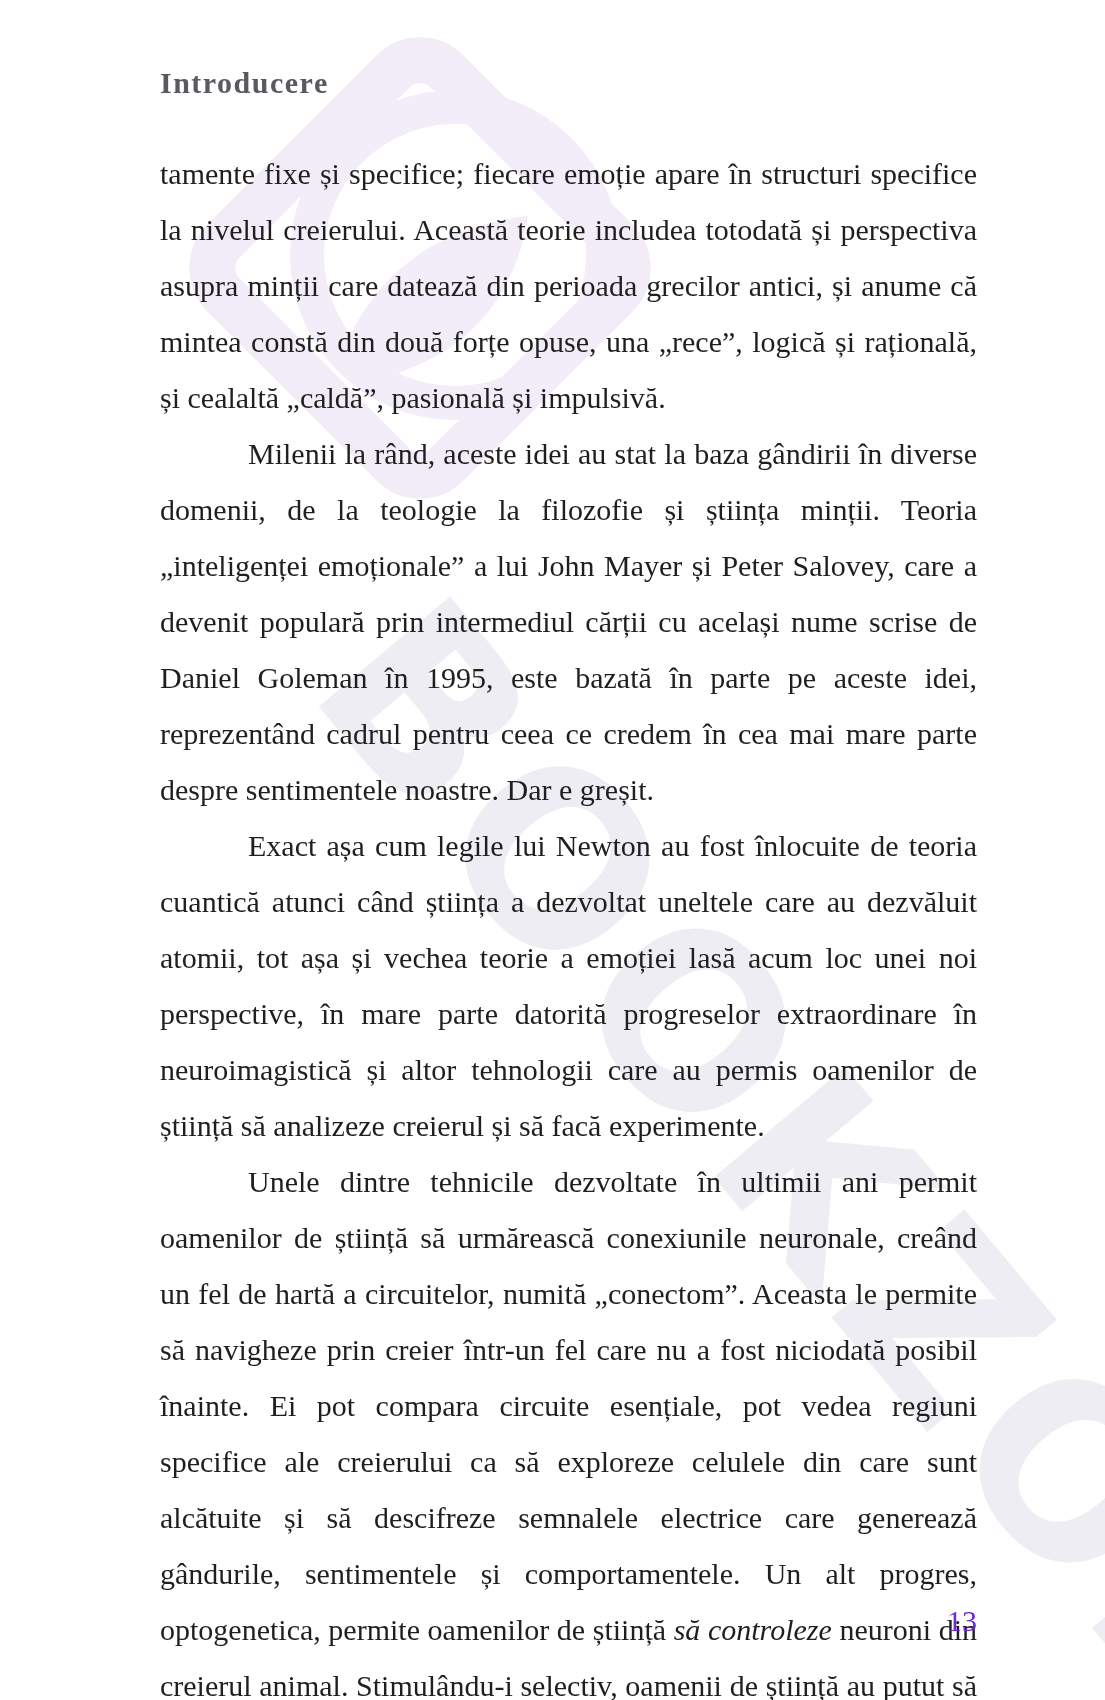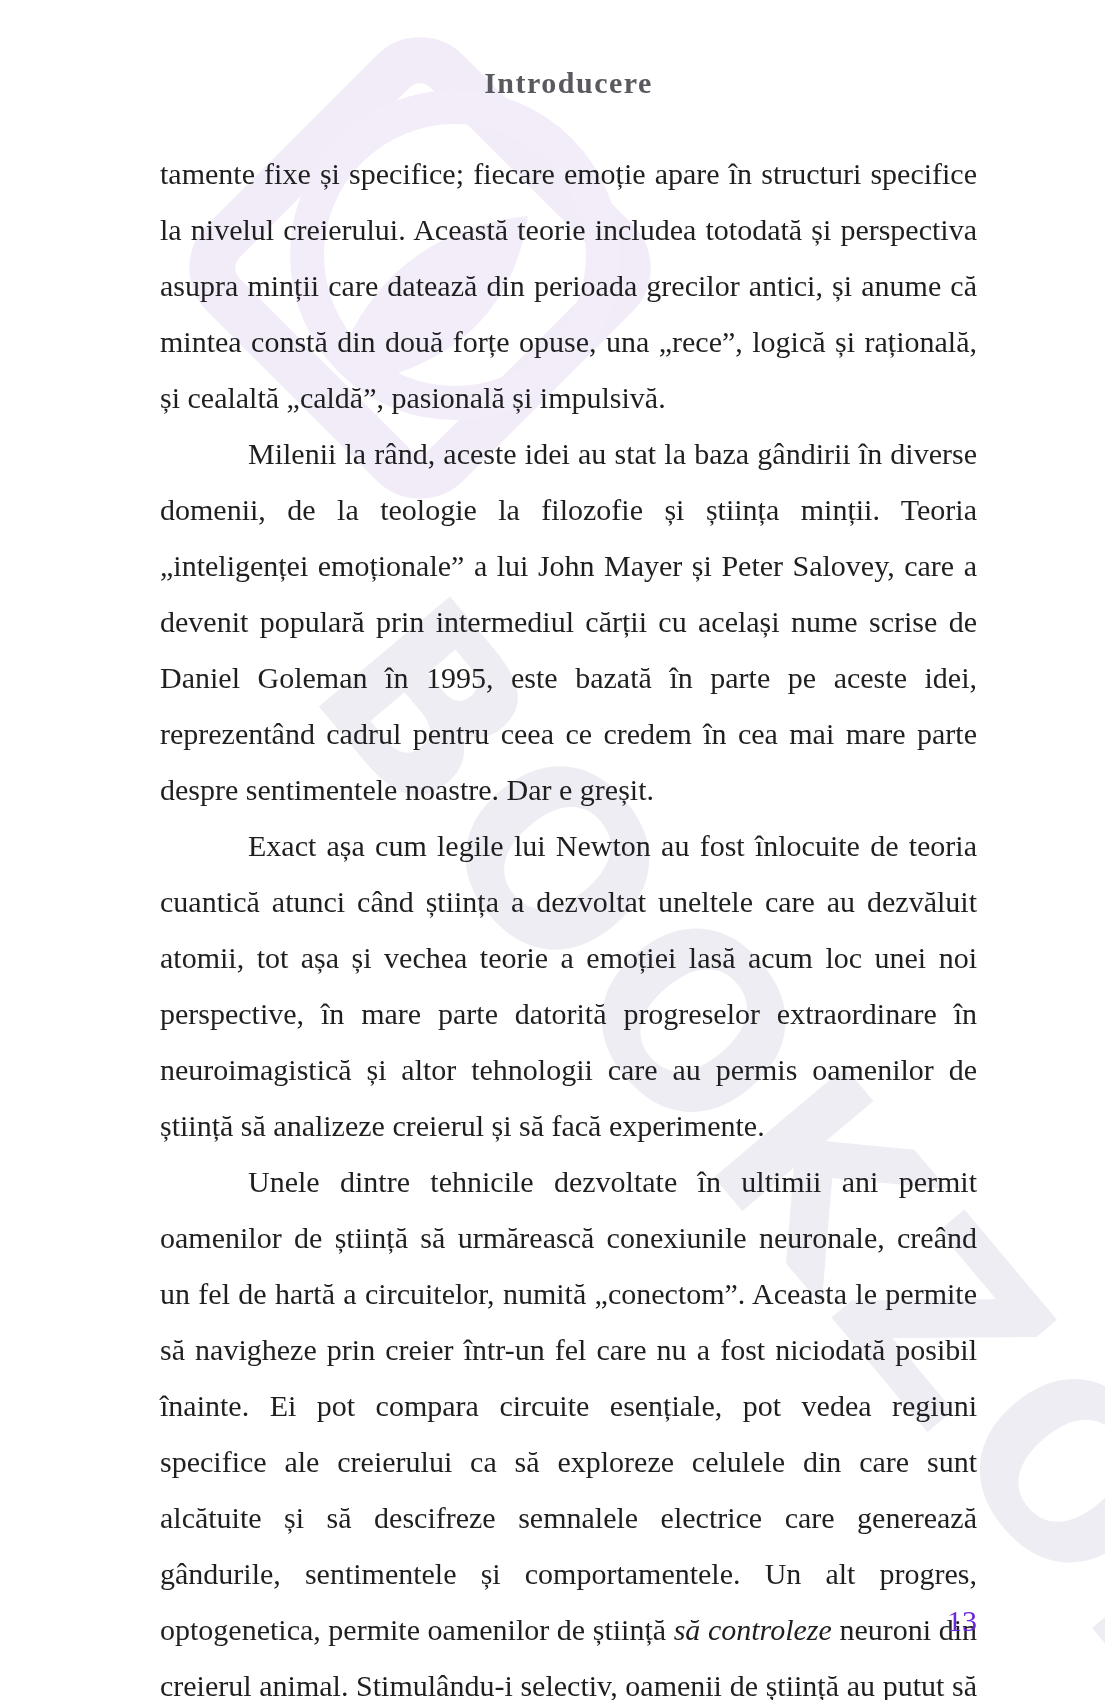--- a/index.html
+++ b/index.html
@@ -13,21 +13,21 @@
   .page { position:absolute; inset:0; width:1105px; height:1700px; }
 
   .watermark {
     position:absolute; top:0; left:0; z-index:0;
     pointer-events:none;
   }
 
   .running-header {
     position:absolute;
     top:66px; left:160px; width:817px;
-    text-align:center;
+    text-align:left;
     font-size:30px;
     font-weight:bold;
     letter-spacing:1.5px;
     color:#595960;
     z-index:2;
   }
 
   .body-text {
     position:absolute;
     top:146px; left:160px; width:817px;

